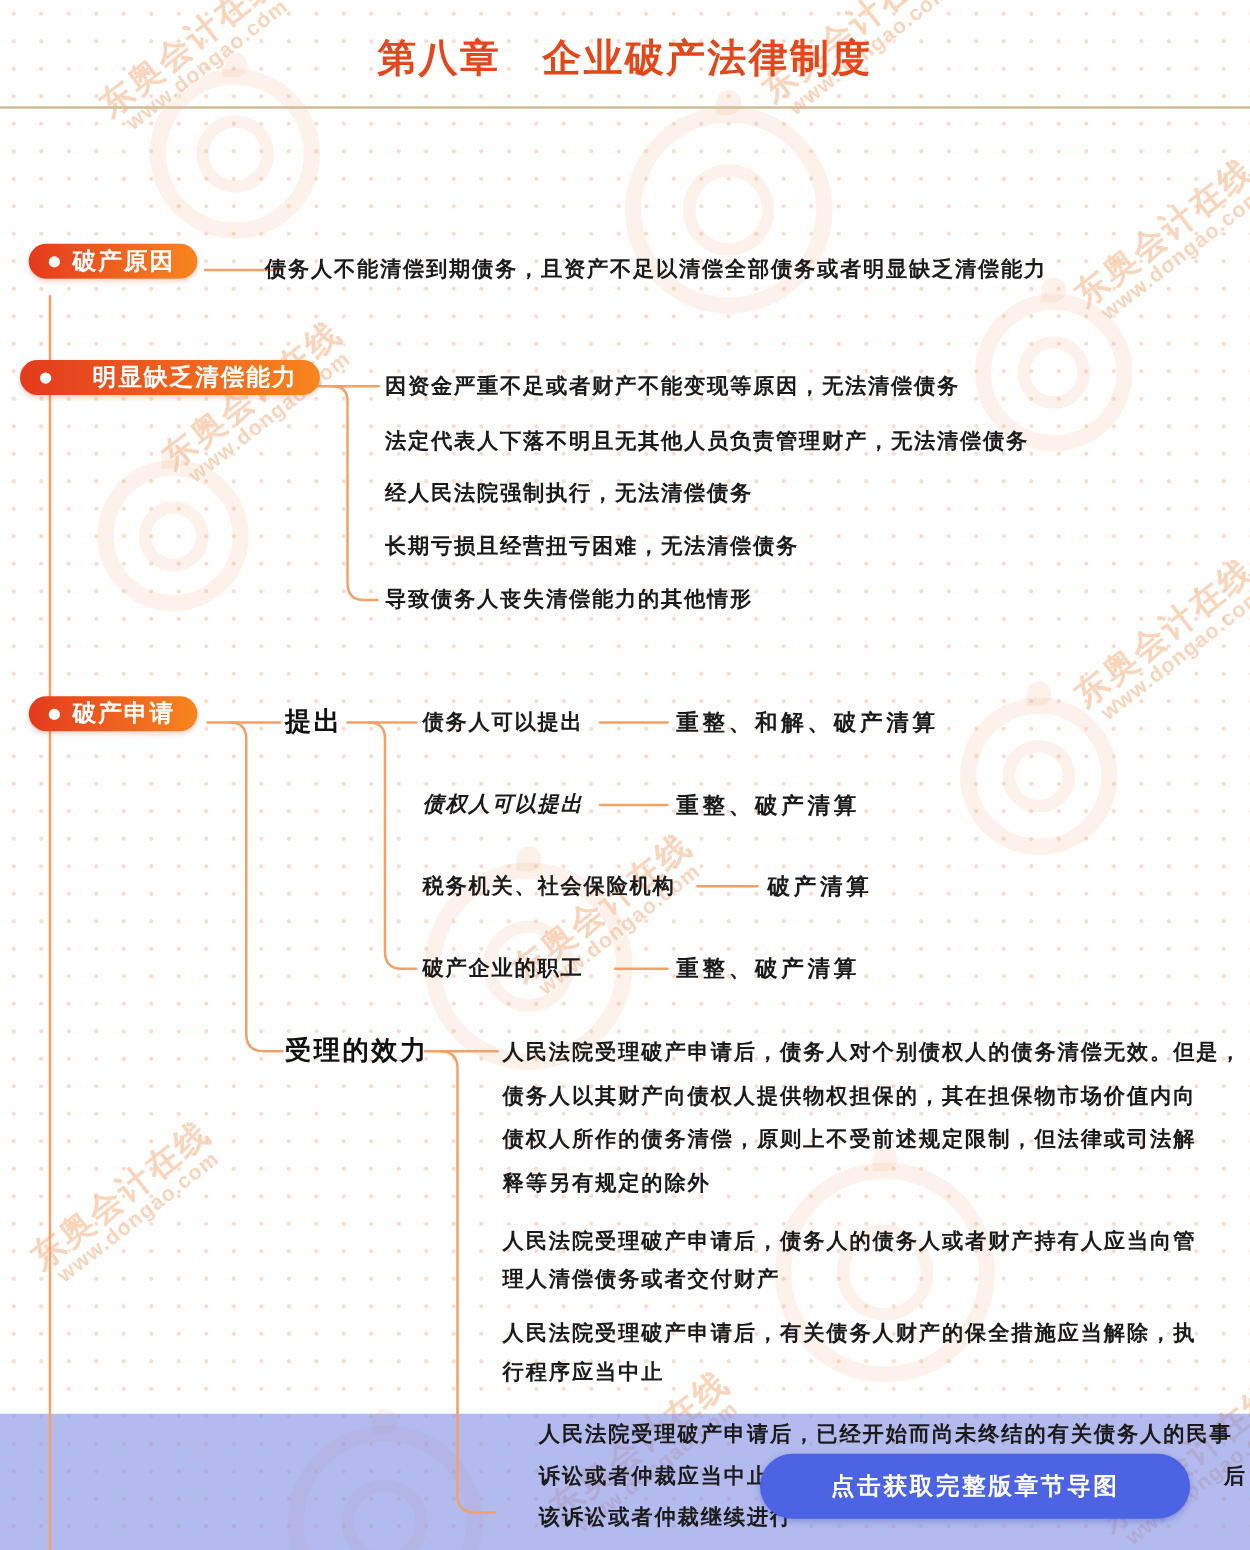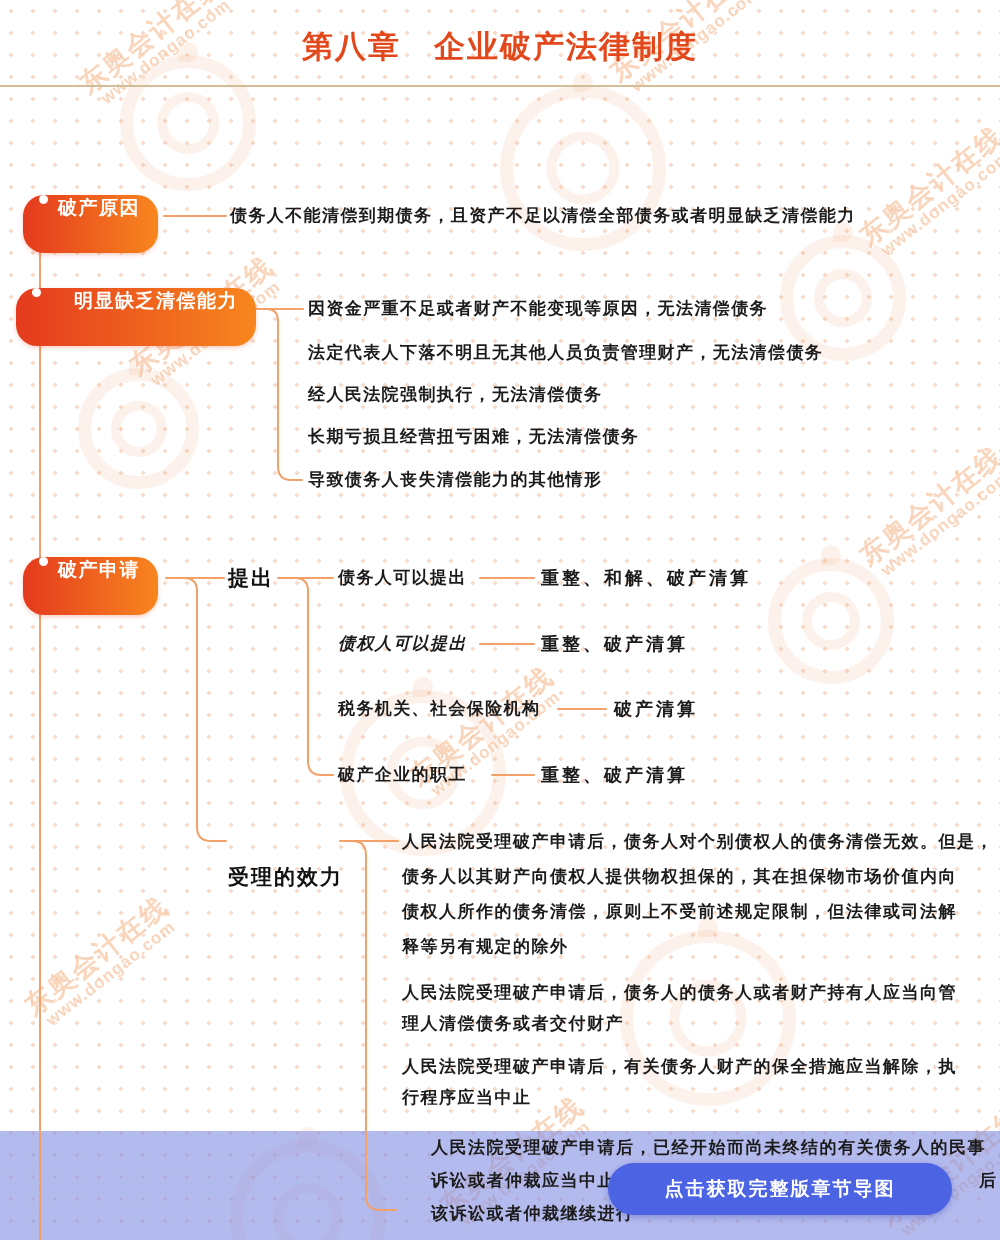--- a/index.html
+++ b/index.html
@@ -47,23 +47,23 @@
   
   .overlay-band{
     position:absolute; left:0; top:1131px; width:1000px; height:109px;
     background:rgba(133,144,226,.62);
   }
   
   svg.connectors{position:absolute; left:0; top:0; pointer-events:none;}
   svg.connectors path{stroke:#f2a169; stroke-width:2; fill:none; stroke-linecap:round;}
   
   .node{
-    position:absolute; height:58px; border-radius:21px;
+    position:absolute; height:28px; border-radius:21px;
     background:linear-gradient(90deg,#e43a1e,#f8861e);
-    display:flex; align-items:flex-start; padding:0 18px 0 16px;
+    display:flex; align-items:center; padding:0 18px 0 16px;
     box-shadow:0 2px 4px rgba(226,72,27,.25);
   }
   .node .bullet{
     width:9px; height:9px; border-radius:50%; background:#ffffff;
     margin-right:10px; flex:0 0 auto;
   }
   .node .node-label{
     color:#ffffff; font-size:19px; font-weight:bold; letter-spacing:1.5px;
     white-space:nowrap;
   }
@@ -169,21 +169,21 @@
     <path d="M352 841 Q366 841 366 855 V1196 Q366 1210 380 1210 H396"></path>
   </svg>
 
   <div class="page-title">第八章　企业破产法律制度</div>
   <div class="title-divider"></div>
 
   <div class="node" style="left:23px; top:195px;">
     <span class="bullet"></span>
     <span class="node-label">破产原因</span>
   </div>
-  <div class="detail-text" style="left:230px; top:203px;">债务人不能清偿到期债务，且资产不足以清偿全部债务或者明显缺乏清偿能力</div>
+  <div class="detail-text" style="left:212px; top:203px;">债务人不能清偿到期债务，且资产不足以清偿全部债务或者明显缺乏清偿能力</div>
 
   <div class="node" style="left:16px; top:288px;gap:23px;">
     <span class="bullet"></span>
     <span class="node-label">明显缺乏清偿能力</span>
   </div>
   <div class="detail-text" style="left:308px; top:340px;">法定代表人下落不明且无其他人员负责管理财产，无法清偿债务</div>
   <div class="detail-text" style="left:308px; top:296px;">因资金严重不足或者财产不能变现等原因，无法清偿债务</div>
   <div class="detail-text" style="left:308px; top:382px;">经人民法院强制执行，无法清偿债务</div>
   <div class="detail-text" style="left:308px; top:424px;">长期亏损且经营扭亏困难，无法清偿债务</div>
   <div class="detail-text" style="left:308px; top:467px;">导致债务人丧失清偿能力的其他情形</div>
@@ -200,21 +200,21 @@
 
   <div class="detail-text" style="left:338px; top:631px;font-style:italic;">债权人可以提出</div>
   <div class="types-text" style="left:541px; top:631px;">重整、破产清算</div>
 
   <div class="detail-text" style="left:338px; top:696px;">税务机关、社会保险机构</div>
   <div class="types-text" style="left:614px; top:696px;">破产清算</div>
 
   <div class="detail-text" style="left:338px; top:762px;">破产企业的职工</div>
   <div class="types-text" style="left:541px; top:762px;">重整、破产清算</div>
 
-  <div class="branch-label" style="left:228px; top:864px;">受理的效力</div>
+  <div class="branch-label" style="left:228px; top:828px;">受理的效力</div>
 
   <div class="para p1" style="top:824px;">
     <div class="para-line">人民法院受理破产申请后，债务人对个别债权人的债务清偿无效。但是，</div>
     <div class="para-line">债务人以其财产向债权人提供物权担保的，其在担保物市场价值内向</div>
     <div class="para-line">债权人所作的债务清偿，原则上不受前述规定限制，但法律或司法解</div>
     <div class="para-line">释等另有规定的除外</div>
   </div>
 
   <div class="para p2" style="top:977px;">
     <div class="para-line">人民法院受理破产申请后，债务人的债务人或者财产持有人应当向管</div>

